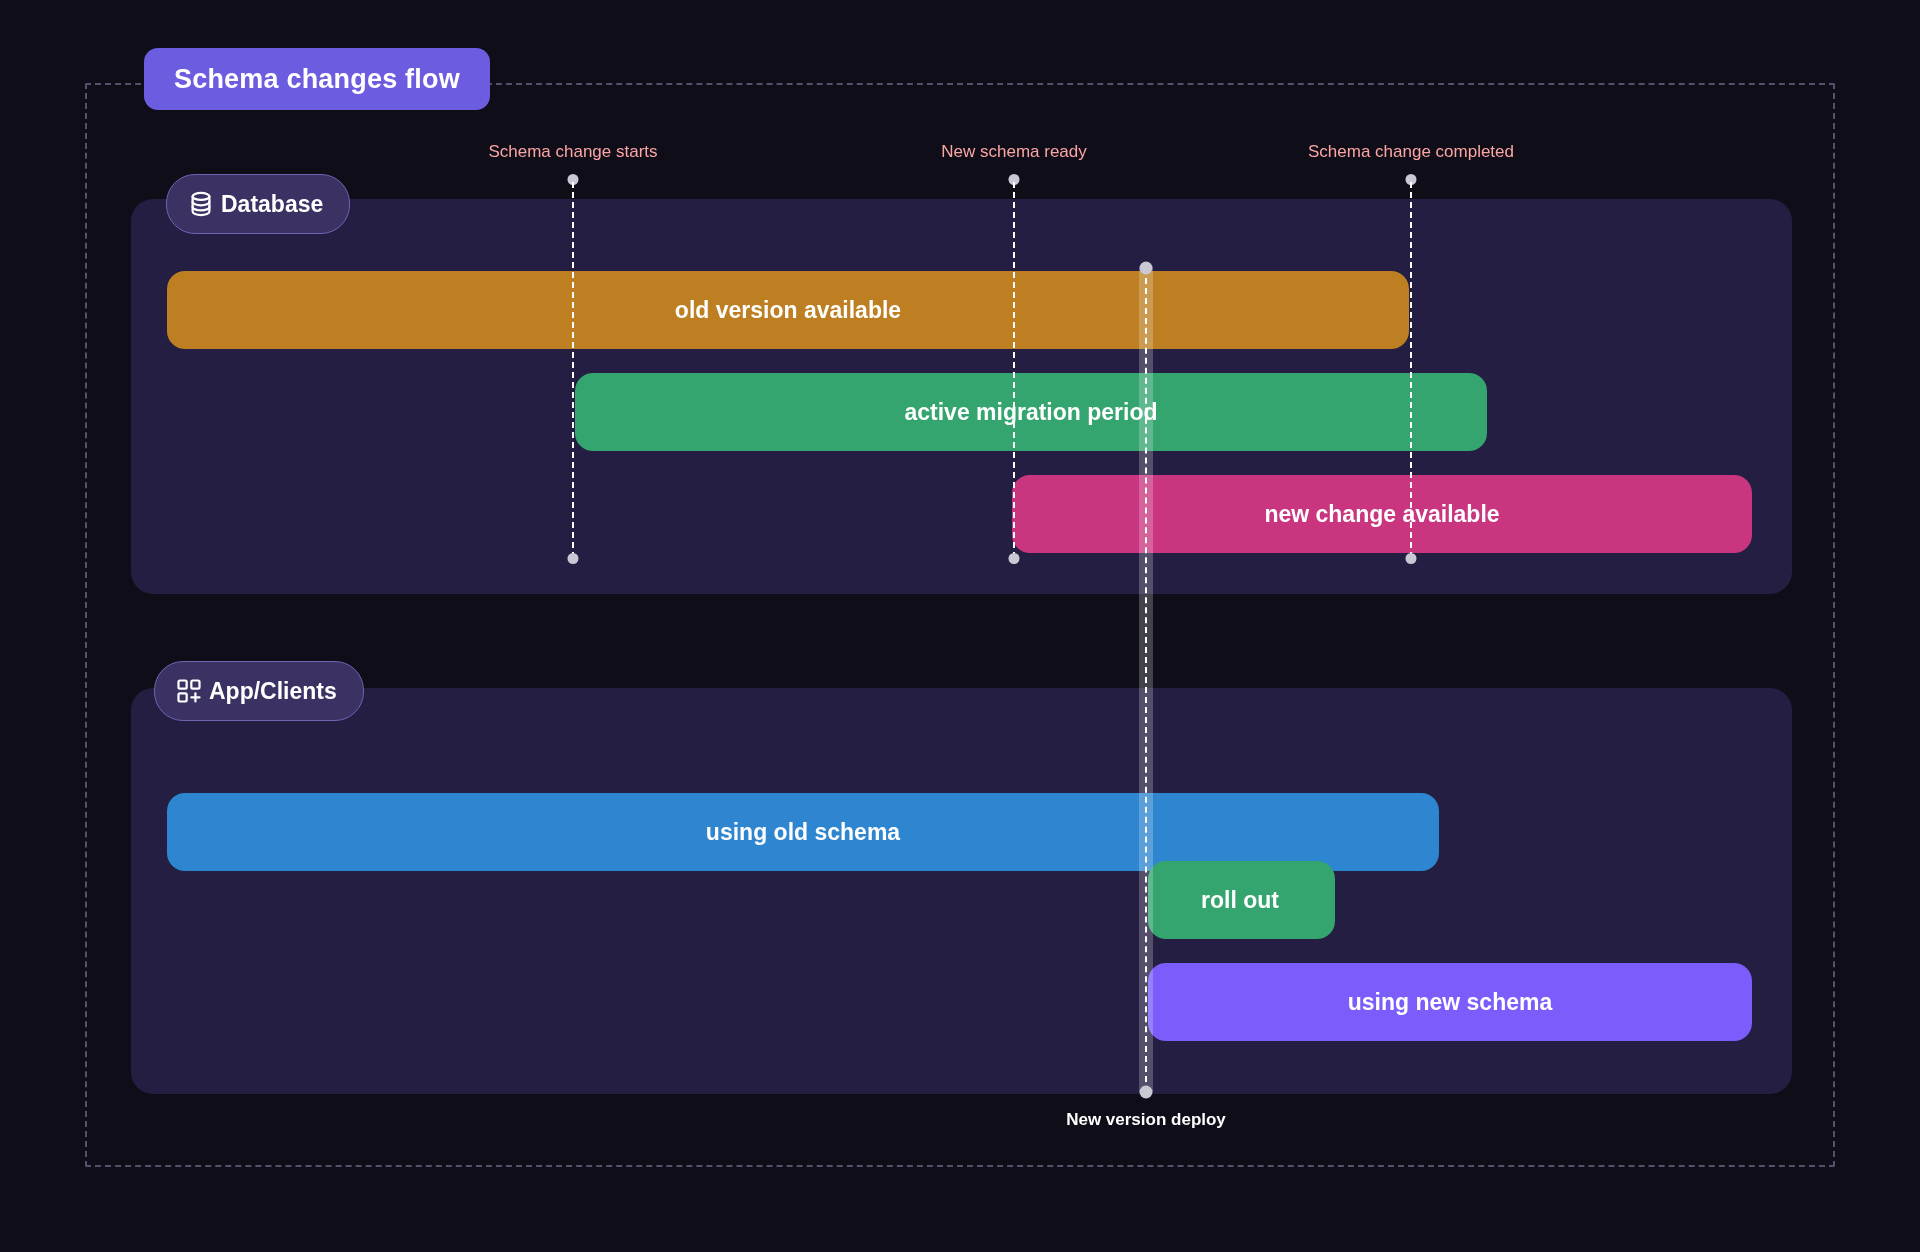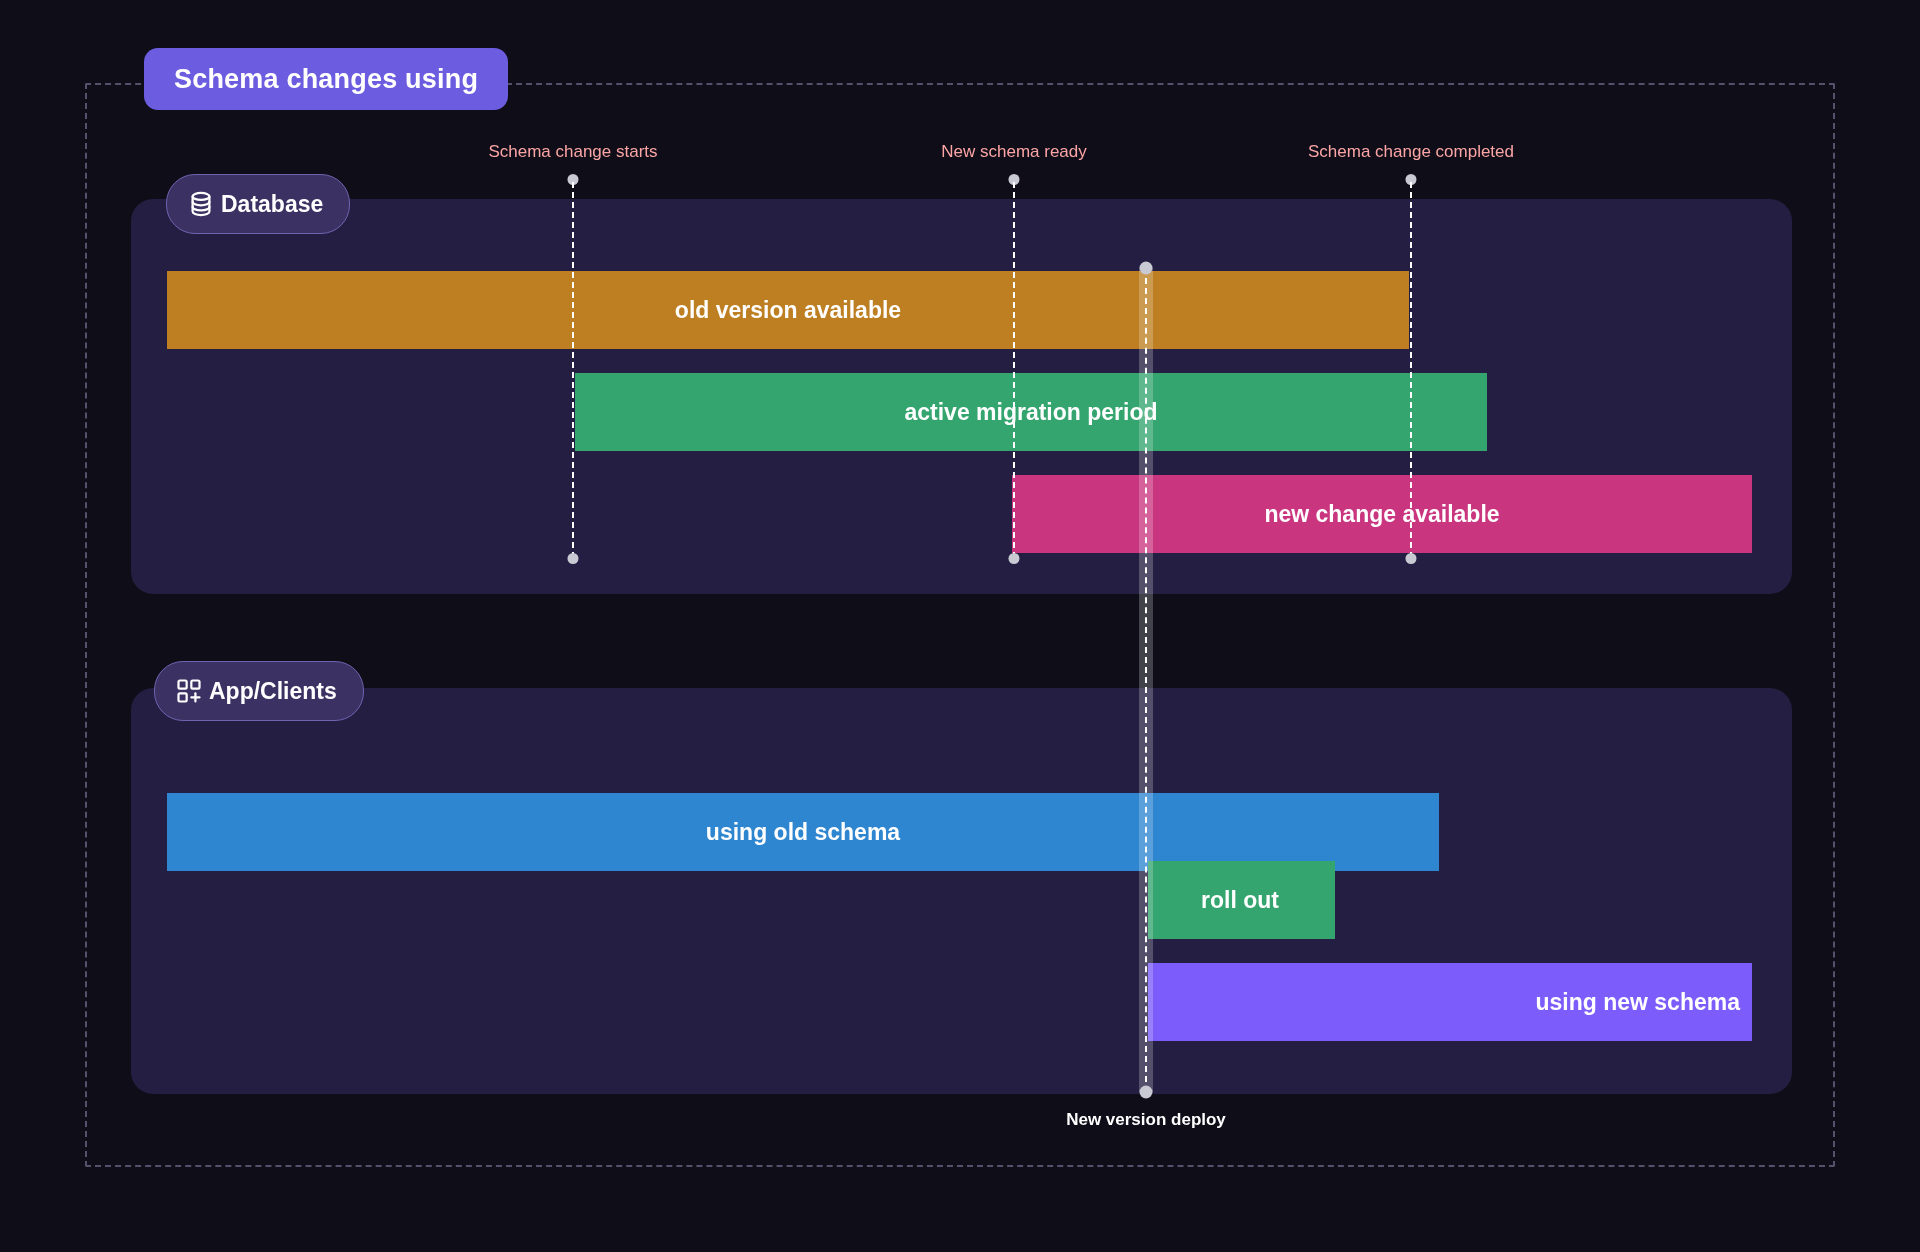--- a/index.html
+++ b/index.html
@@ -140,37 +140,37 @@
     white-space: nowrap;
     z-index: 8;
   }
 
   
   .bar {
     position: absolute;
     display: flex;
     align-items: center;
     justify-content: center;
-    border-radius: 0;
+    border-radius: 18px;
     color: #ffffff;
     font-size: 23px;
     font-weight: bold;
     z-index: 2;
     box-sizing: border-box;
     padding: 0 12px;
     text-align: center;
   }
 </style>
 </head>
 <body>
 
 <div class="frame"></div>
 
 <div class="title-chip">
-  <span>Schema changes using</span>
+  <span>Schema changes flow</span>
 </div>
 
 <div class="panel panel-db"></div>
 
 <div class="lane-chip lane-chip-db">
   <span>
     <svg width="28" height="28" viewBox="0 0 24 24" fill="none" stroke="#ffffff" stroke-width="1.9" stroke-linecap="round" stroke-linejoin="round">
       <ellipse cx="12" cy="5.5" rx="7.2" ry="3"></ellipse>
       <path d="M4.8 5.5v13c0 1.66 3.22 3 7.2 3s7.2-1.34 7.2-3v-13"></path>
       <path d="M4.8 10.1c0 1.66 3.22 3 7.2 3s7.2-1.34 7.2-3"></path>
@@ -208,21 +208,21 @@
 </div>
 
 <div class="bar" style="left:167px; top:793px; width:1272px; height:78px; background:#2e86d0;">
   <span>using old schema</span>
 </div>
 
 <div class="bar" style="left:1148px; top:861px; width:187px; height:78px; background:#34a56f;padding-left:9px;">
   <span>roll out</span>
 </div>
 
-<div class="bar" style="left:1148px; top:963px; width:604px; height:78px; background:#7c5cfa;justify-content:flex-end;">
+<div class="bar" style="left:1148px; top:963px; width:604px; height:78px; background:#7c5cfa;">
   <span>using new schema</span>
 </div>
 
 <div class="milestone">
   <div class="m-label" style="left:573px; top:142px;">Schema change starts</div>
   <div class="m-dot" style="left:573px; top:174px;"></div>
   <div class="m-line" style="left:573px; top:182px; height:376px;"></div>
   <div class="m-dot" style="left:573px; top:553px;"></div>
 </div>
 

